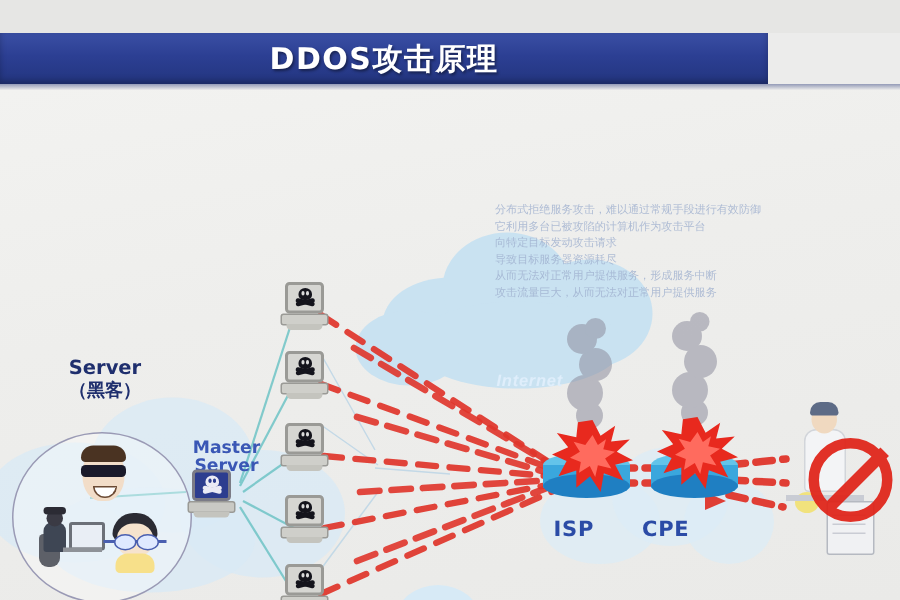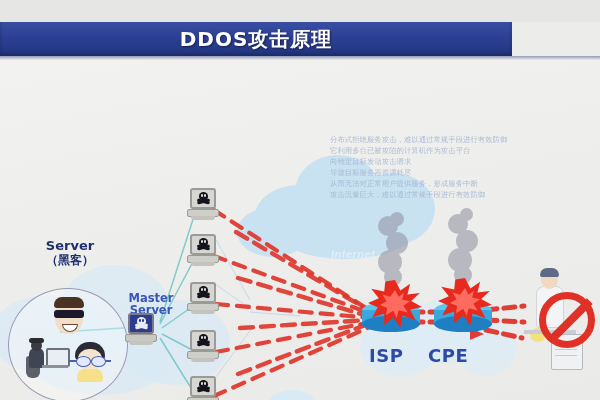--- a/index.html
+++ b/index.html
@@ -117,21 +117,21 @@
   .master-pc .skull .sk-head,.master-pc .skull .bone,.master-pc .skull .bone2{background:#eaeaf5;}
   .master-pc .skull .sk-eye{background:#2c3d8f;}
 
   
   .router{position:absolute;width:58px;height:30px;}
   .router .top{position:absolute;left:0;top:0;width:58px;height:16px;
     background:#63c4ea;border-radius:50%;}
   .router .mid{position:absolute;left:0;top:8px;width:58px;height:15px;background:#3aa7dd;}
   .router .bot{position:absolute;left:0;top:14px;width:58px;height:16px;
     background:#1f7fc2;border-radius:50%;}
-  .router-label{position:absolute;color:#2b4ba6;font-size:18px;font-weight:bold;
+  .router-label{position:absolute;color:#2b4ba6;font-size:14px;font-weight:bold;
     font-family:"DejaVu Sans","Liberation Sans",sans-serif;letter-spacing:.5px;}
 
   
   .burst{position:absolute;width:54px;height:48px;
     background:#e8291e;
     clip-path:polygon(50% 0%,60% 22%,78% 8%,73% 30%,96% 27%,80% 44%,100% 56%,78% 62%,88% 84%,64% 74%,60% 100%,47% 78%,30% 94%,30% 70%,8% 78%,18% 57%,0% 48%,20% 38%,6% 18%,30% 24%,32% 3%);
     filter:drop-shadow(0 1px 1px rgba(0,0,0,.2));}
   .burst .inner{position:absolute;left:12px;top:10px;width:30px;height:28px;
     background:#ff6b5e;
     clip-path:polygon(50% 0%,62% 24%,80% 10%,74% 34%,100% 40%,78% 56%,92% 80%,62% 72%,56% 100%,44% 74%,20% 90%,24% 64%,0% 54%,22% 40%,8% 16%,34% 24%);}
@@ -415,17 +415,17 @@
     <div class="noentry">
         <div class="slash"></div>
       </div>
 
     <div class="notes">
       <div>分布式拒绝服务攻击，难以通过常规手段进行有效防御</div>
       <div>它利用多台已被攻陷的计算机作为攻击平台</div>
       <div>向特定目标发动攻击请求</div>
       <div>导致目标服务器资源耗尽</div>
       <div>从而无法对正常用户提供服务，形成服务中断</div>
-      <div>攻击流量巨大，难以通过常规手段进行有效防御</div>
+      <div>攻击流量巨大，从而无法对正常用户提供服务</div>
     </div>
 
   </div>
 </div>
 
 </body></html>

